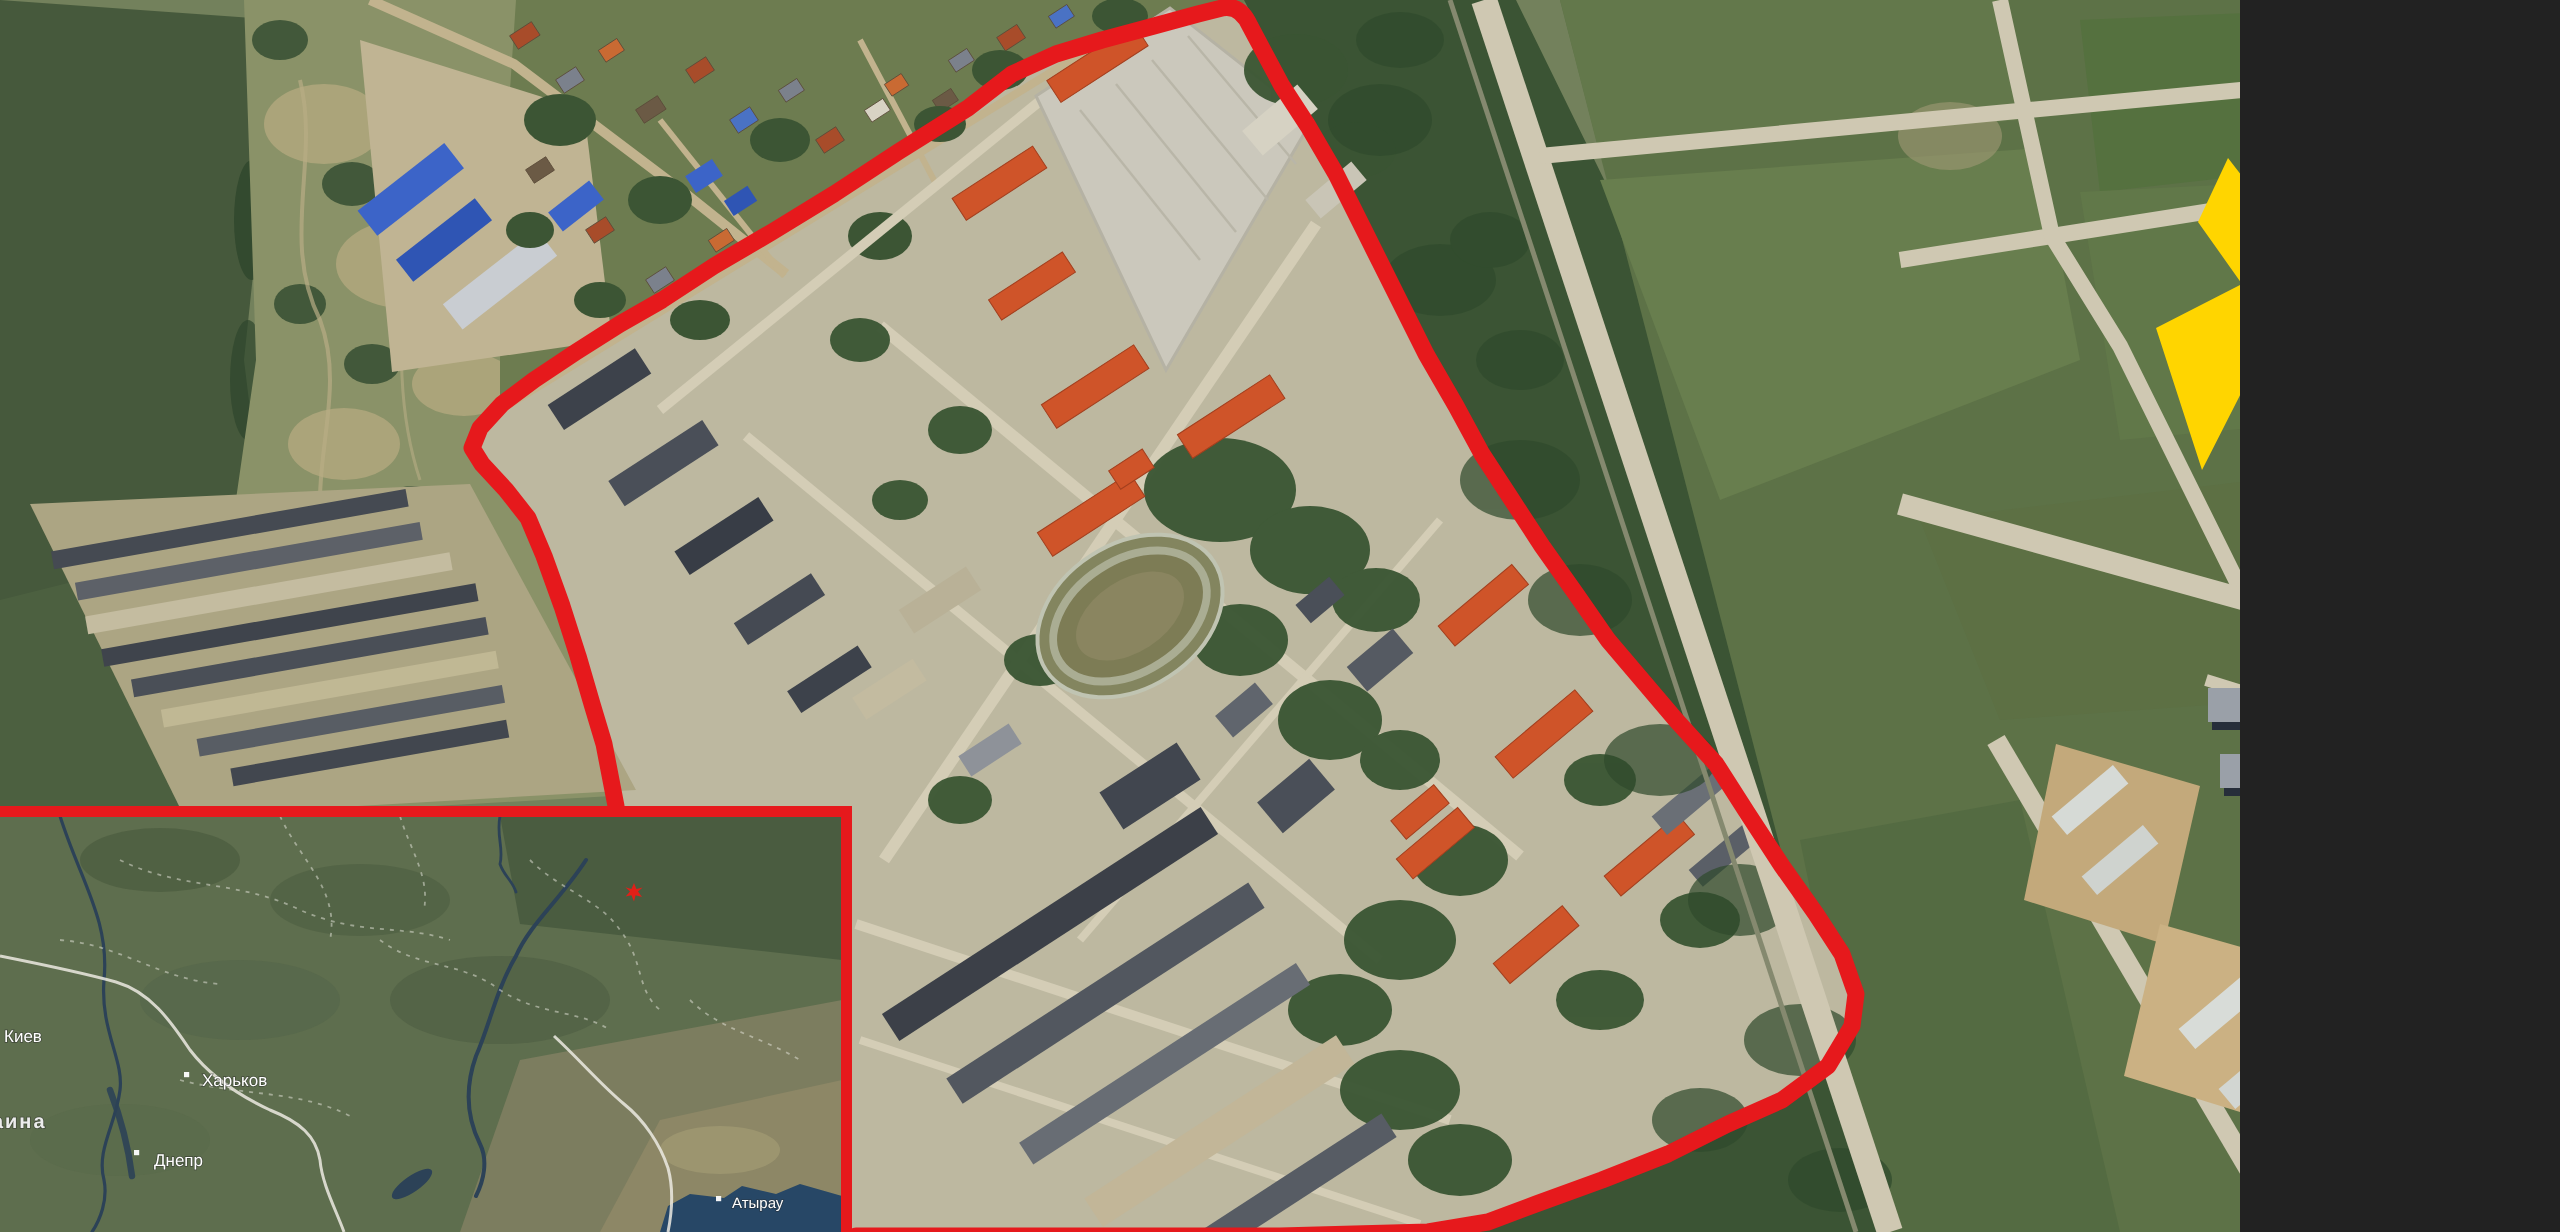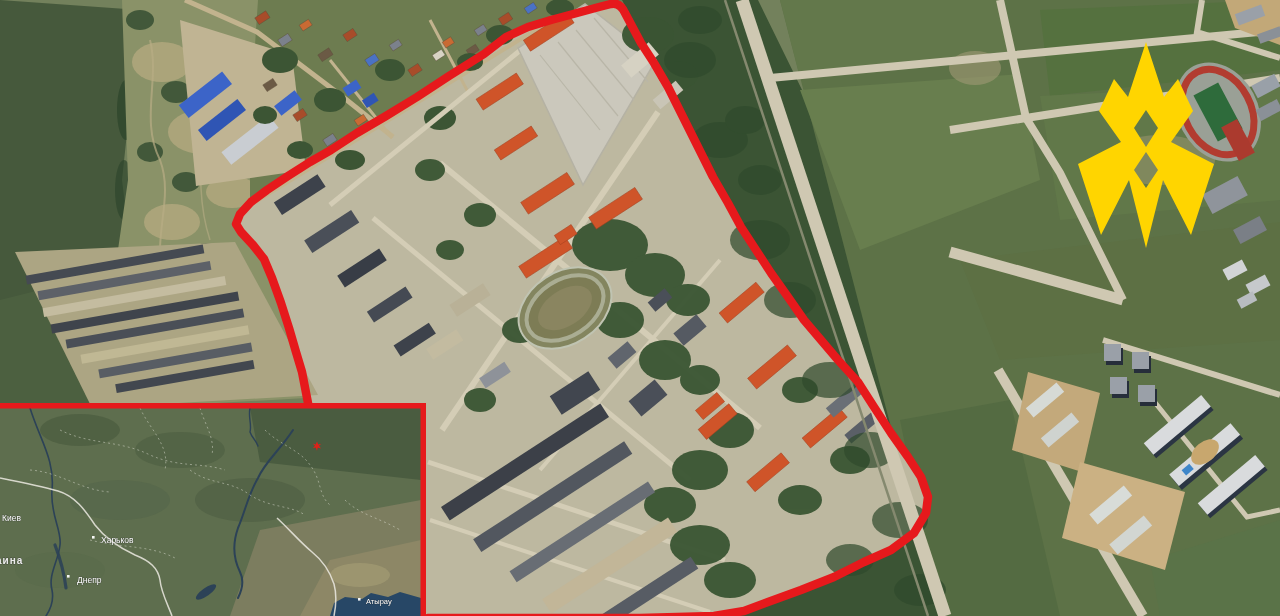--- a/index.html
+++ b/index.html
@@ -1,16 +1,16 @@
 <!DOCTYPE html>
 <html style="--outline_red: #e6191c; --logo_yellow: #ffd500; --inset_border_red: #e6191c; --marker_red: #e02018; --label_white: #ffffff;"><head>
 <meta charset="utf-8">
 <style>
   html,body{margin:0;padding:0;background:#222;}
-  .stage{position:relative;width:1280px;height:616px;overflow:hidden;
+  .stage{position:relative;width:1120px;height:616px;overflow:hidden;
          font-family:"Liberation Sans", sans-serif;background:#73815c;}
   svg{display:block}
   text.city{fill:#ffffff;font-size:8.5px;paint-order:stroke;stroke:rgba(40,40,40,.55);stroke-width:.7px;}
   text.country{fill:#ececec;font-size:10px;font-weight:bold;letter-spacing:1px;
                paint-order:stroke;stroke:rgba(40,40,40,.5);stroke-width:.8px;}
   .red{fill:none;stroke:var(--outline_red);stroke-width:8.5;stroke-linejoin:round;stroke-linecap:round;}
   .loopfill{fill:#bdb8a0;stroke:none;}
   .logo{fill:var(--logo_yellow);fill-rule:evenodd;}
   .insetborder{fill:var(--inset_border_red);}
   .marker{fill:var(--marker_red);}

